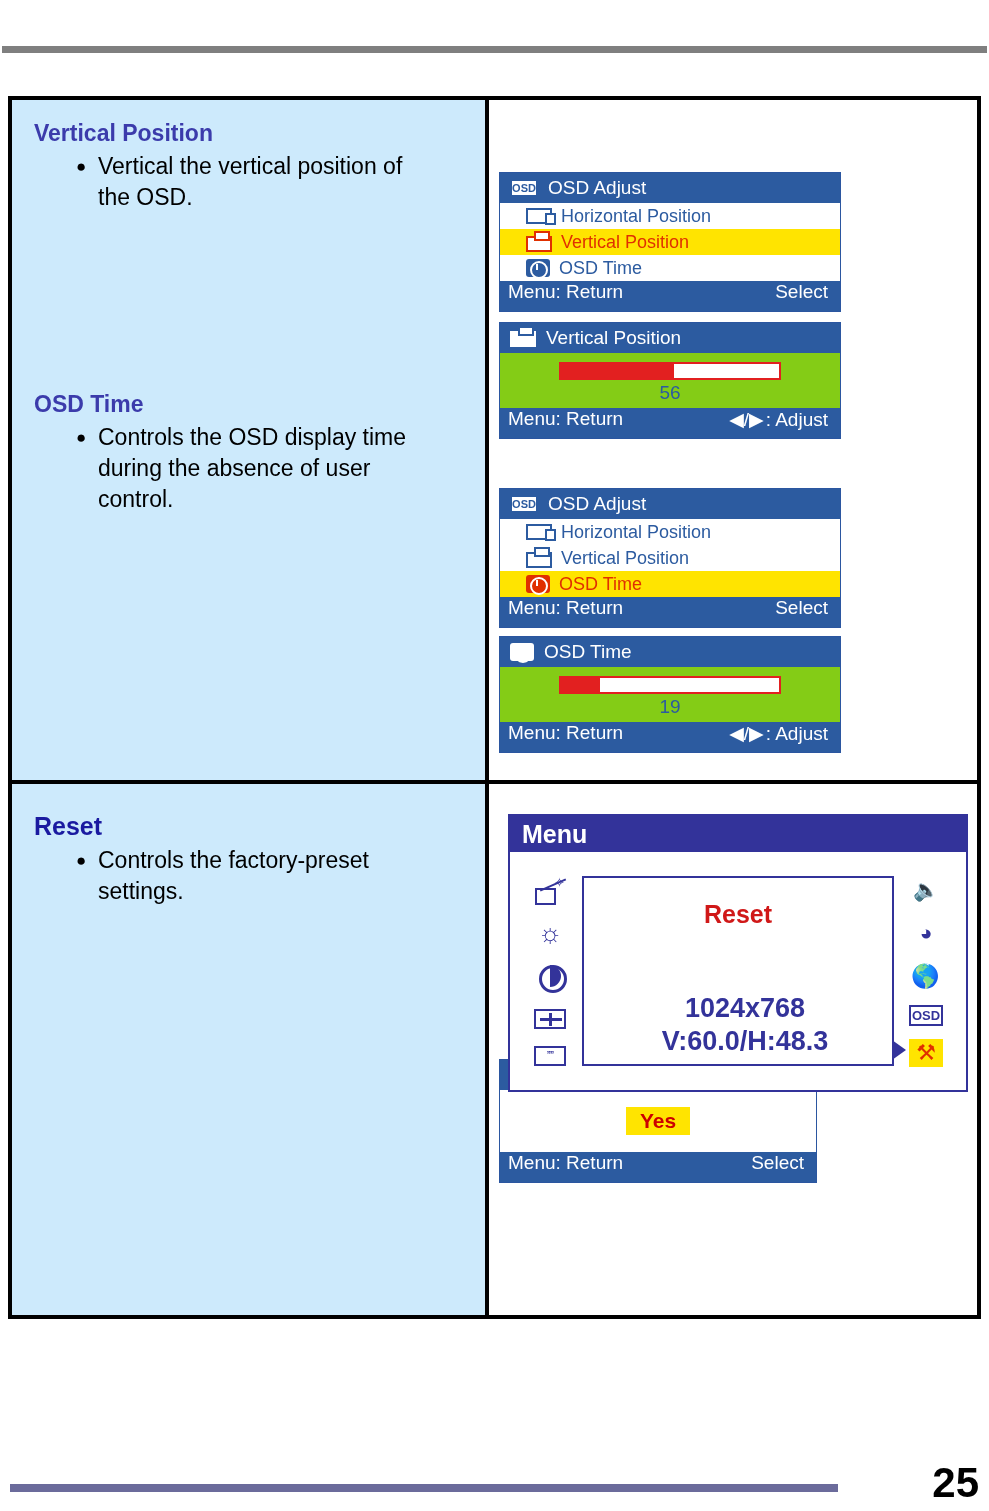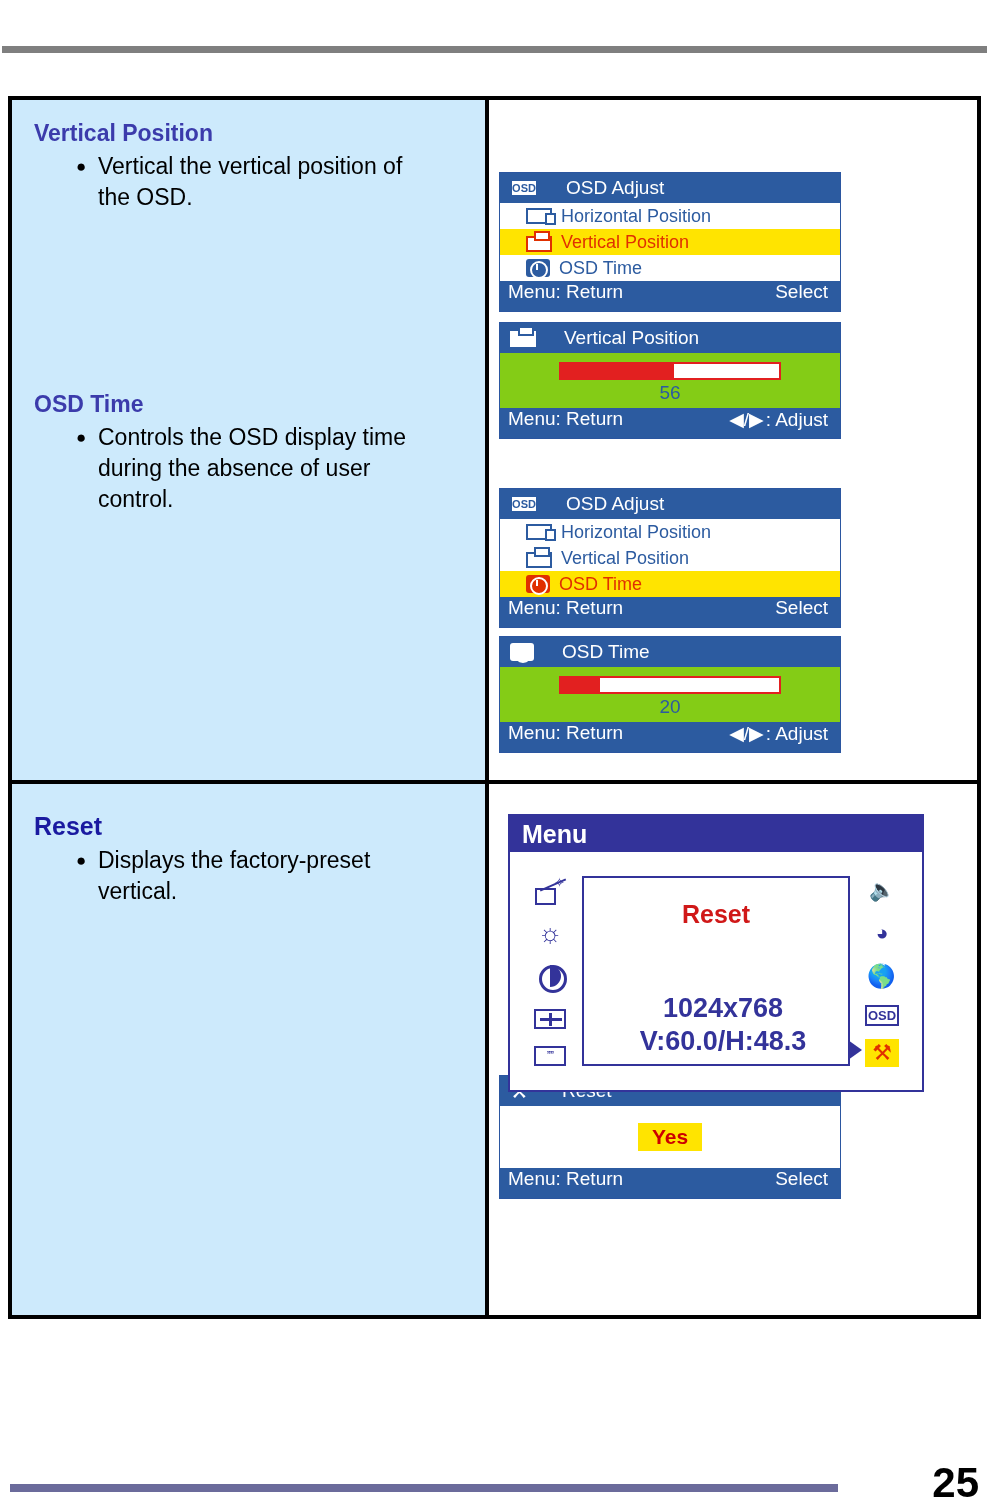--- a/index.html
+++ b/index.html
@@ -92,21 +92,21 @@
   }
   .osd-bar {
     background: #2c5ba0;
     color: #ffffff;
     display: flex;
     align-items: center;
     font-size: 19px;
     height: 30px;
     padding-left: 10px;
   }
-  .osd-bar .osd-title { margin-left: 28px; }
+  .osd-bar .osd-title { margin-left: 10px; }
   .osd-body { background: #ffffff; }
   .osd-row {
     display: flex; align-items: center;
     height: 26px;
     font-size: 18px;
     color: #2c5ba0;
     padding-left: 26px;
   }
   .osd-row.sel { background: #ffe400; color: #e03000; }
   .osd-row .lbl { margin-left: 9px; }
@@ -177,21 +177,21 @@
     background: #e22020;
   }
   .slider-value {
     color:#2c5ba0; font-size:19px; margin-top:2px;
   }
   .arrow-adjust { display:flex; align-items:center; gap:2px; }
 
   
   .menu-panel {
     position:absolute; left:508px; top:814px;
-    width: 416px; height: 278px;
+    width: 460px; height: 278px;
     border: 2px solid #33339a;
     background:#ffffff;
   }
   .menu-panel-bar {
     background:#33339a; color:#fff; height:36px;
     font-size:25px; font-weight:bold;
     display:flex; align-items:center; padding-left:12px;
   }
   .menu-panel-body {
     position:relative; height: 238px;
@@ -350,45 +350,45 @@
 
         <div class="osd" style="left:10px; top:536px; width:342px;">
           <div class="osd-bar">
             <span class="ic ic-clock" style="background:#fff;"></span>
             <span class="osd-title">OSD Time</span>
           </div>
           <div class="slider-wrap">
             <div class="slider-track">
               <div class="slider-fill" id="fill-ot" style="width: 18%;"></div>
             </div>
-            <div class="slider-value">20</div>
+            <div class="slider-value">19</div>
           </div>
           <div class="osd-footer">
             <span>Menu: Return</span>
             <span class="arrow-adjust">
               <span>◀/▶</span>
               <span>: Adjust</span>
             </span>
           </div>
         </div>
 
       </div>
     </div>
 
     <div class="trow row2">
       <div class="cell-left">
         <div class="sec-title reset-title">Reset</div>
         <div class="bullet-item">
           <span class="bullet-dot">●</span>
-          <span class="bullet-text">Displays the factory-preset vertical.</span>
+          <span class="bullet-text">Controls the factory-preset settings.</span>
         </div>
       </div>
       <div class="cell-right">
 
-        <div class="osd" style="left:10px; top:291px; width:342px;">
+        <div class="osd" style="left:10px; top:275px; width:318px;">
           <div class="osd-bar">
             <span class="ic ic-tools" style="color:#fff;">⚒</span>
             <span class="osd-title">Reset</span>
           </div>
           <div class="osd-body" style="height:62px; display:flex; align-items:center; justify-content:center;">
             <span style="background:#ffe400;color:#cc0000;font-weight:bold;font-size:21px;padding:2px 14px;">Yes</span>
           </div>
           <div class="osd-footer">
             <span>Menu: Return</span>
             <span>Select</span>

